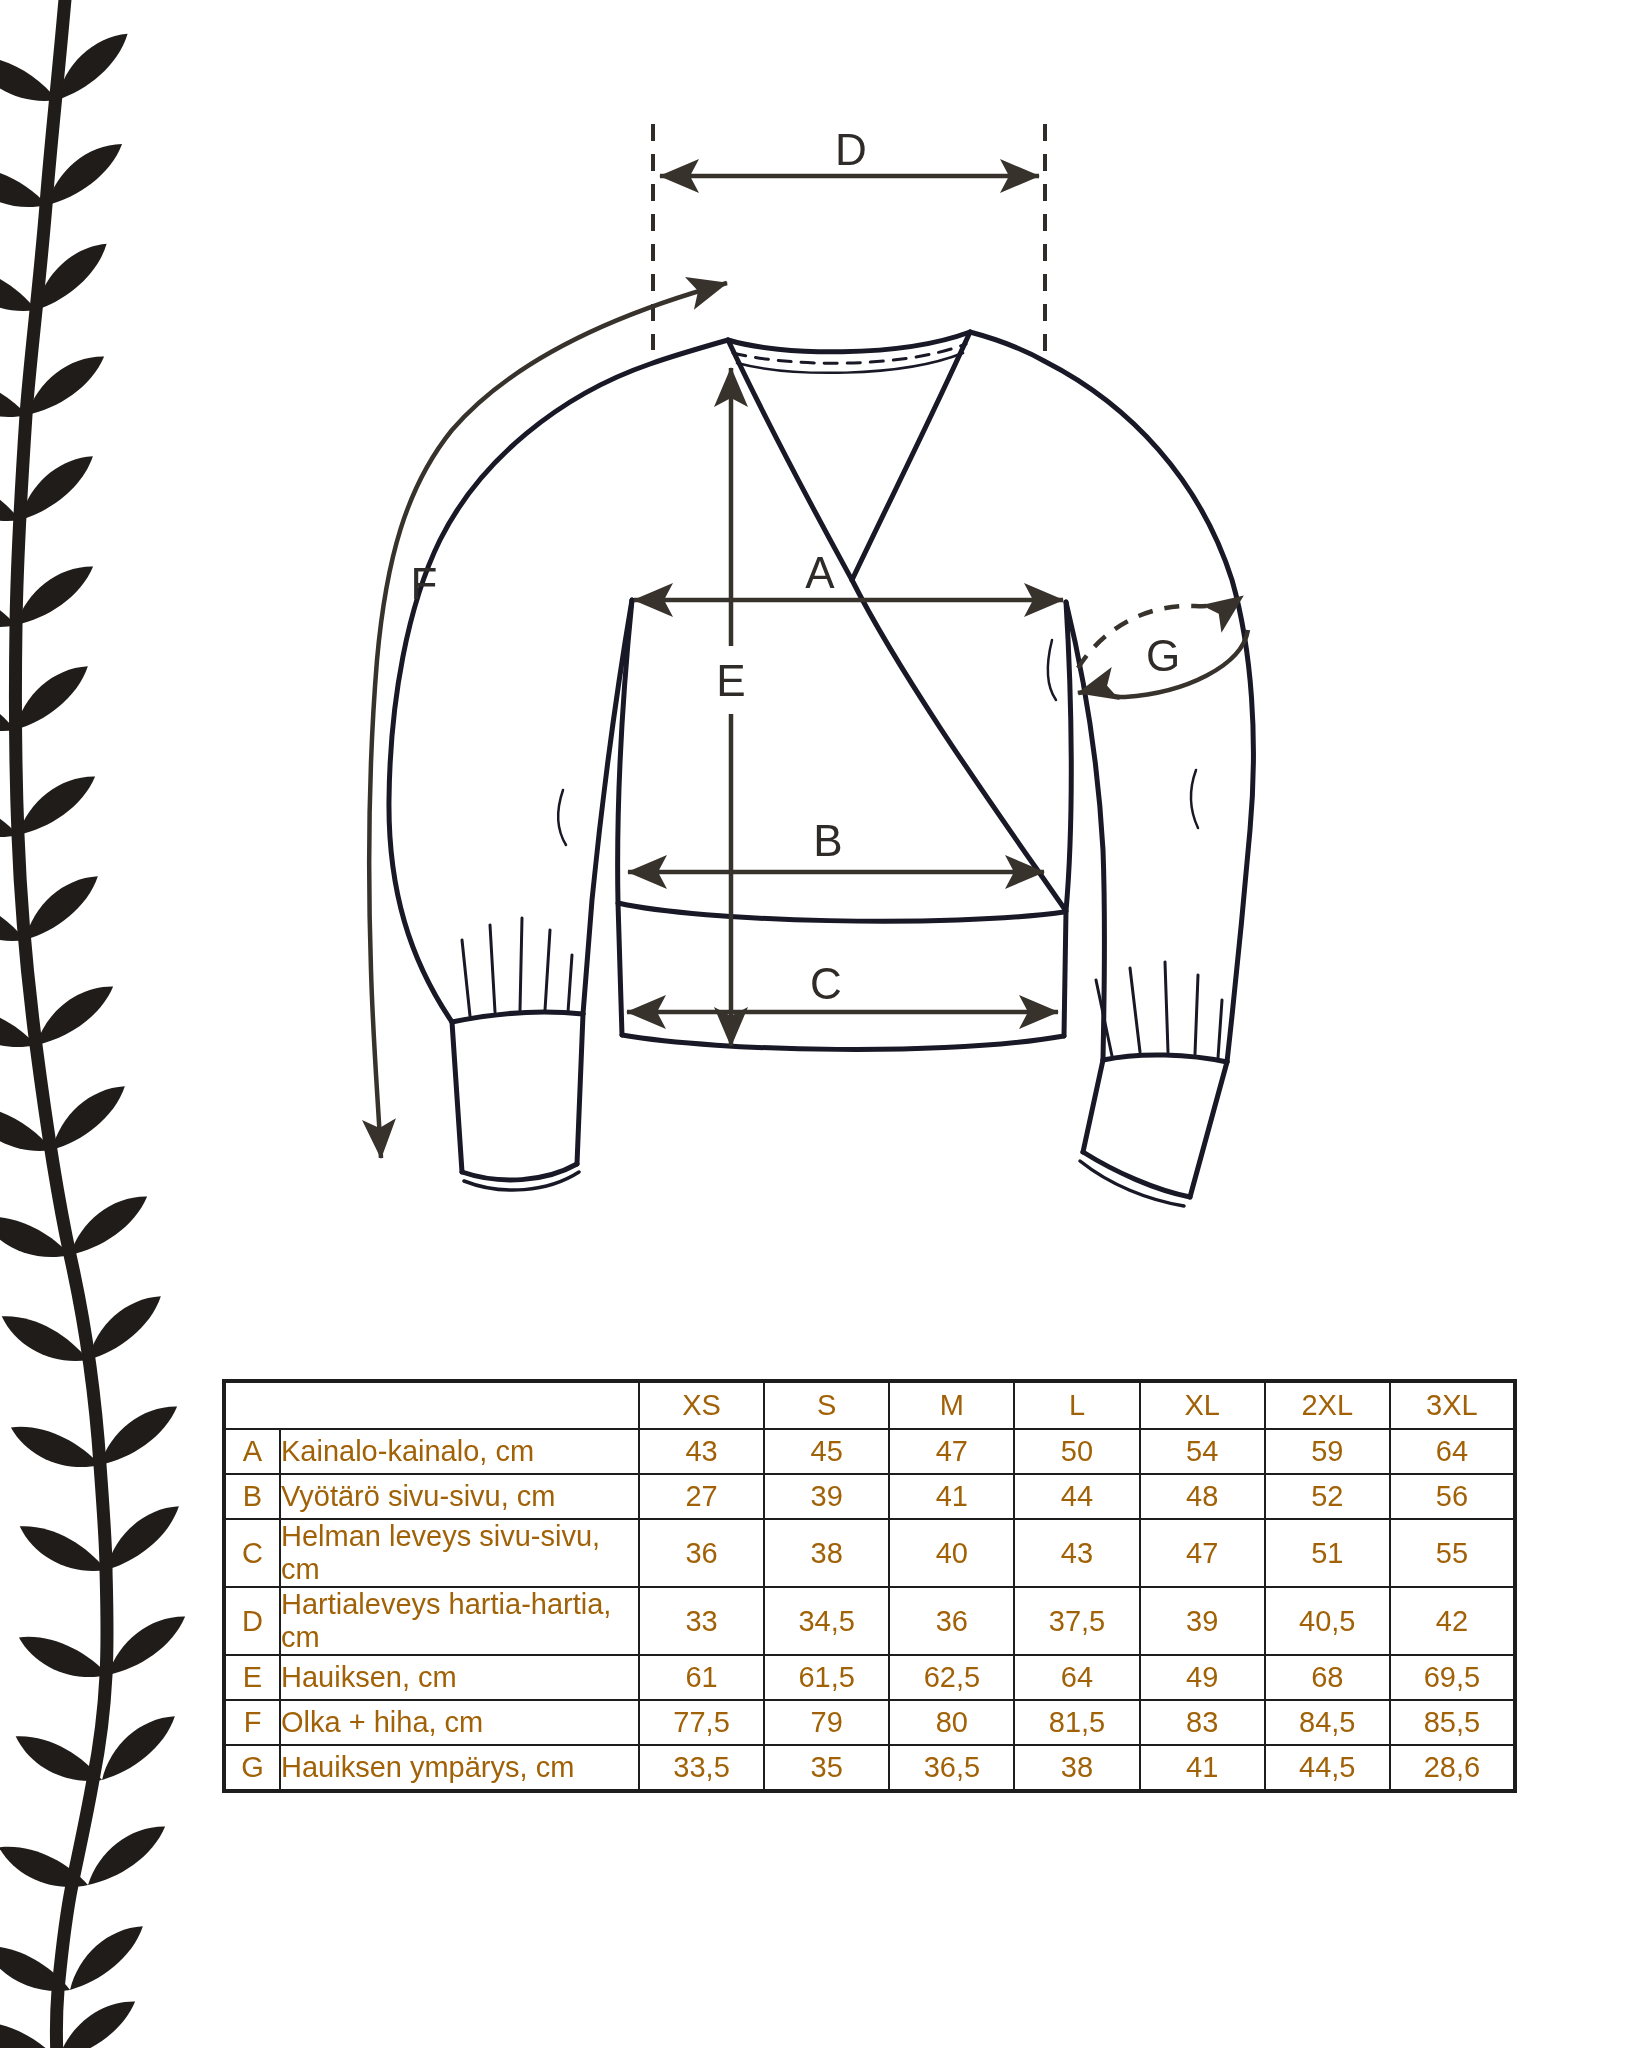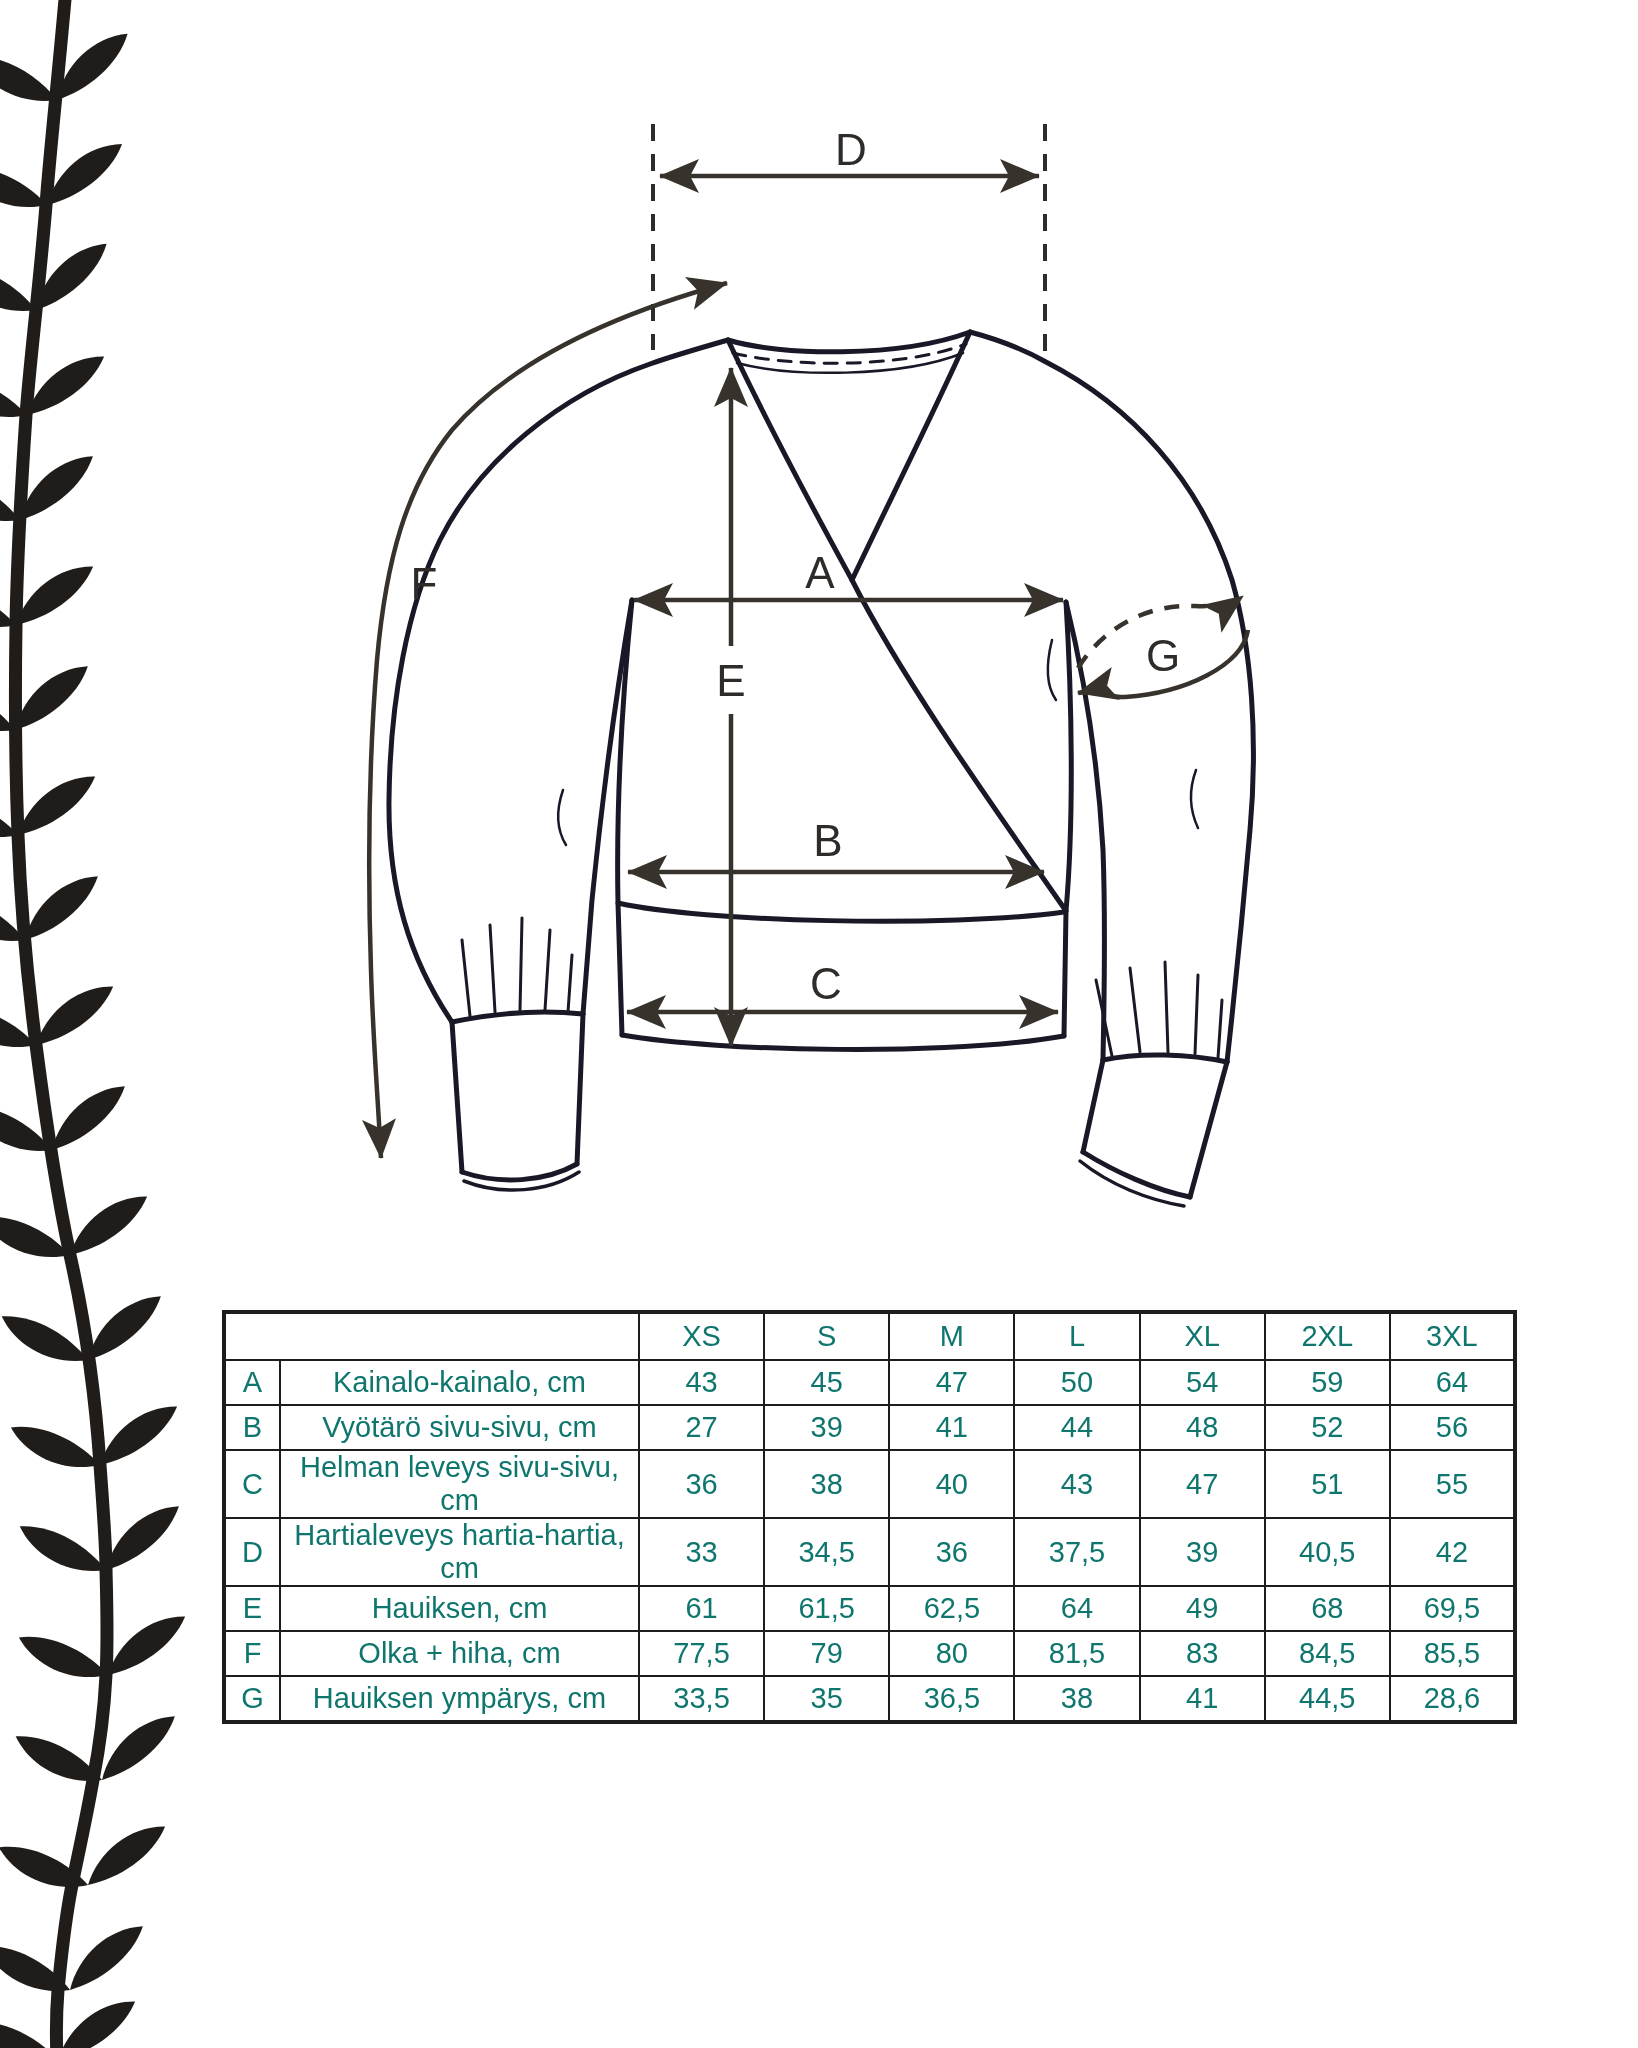--- a/index.html
+++ b/index.html
@@ -1,26 +1,26 @@
 <!DOCTYPE html>
 <html><head>
 <meta charset="utf-8">
 <style>
   html,body{margin:0;padding:0;background:#ffffff;}
   .page{position:relative;width:1638px;height:2048px;background:#ffffff;overflow:hidden;
         font-family:"Liberation Sans",sans-serif;}
   svg text{font-family:"Liberation Sans",sans-serif;}
-  .size-table{position:absolute;left:222px;top:1310px;width:1295px;
+  .size-table{position:absolute;left:222px;top:1379px;width:1295px;
               border-collapse:collapse;table-layout:fixed;
-              font-size:29px;color:#0f766e;background:#ffffff;
+              font-size:29px;color:#a16207;background:#ffffff;
               border:4px solid #1d1d1d;}
   .size-table td,.size-table th{border:2.5px solid #1d1d1d;height:43px;
               text-align:center;vertical-align:middle;font-weight:400;padding:0;}
   .size-table th{height:45px;}
-  .size-table .lab{text-align:center;margin-left:40px;}
+  .size-table .lab{text-align:left;margin-left:40px;}
   .c-letter{width:56px;}
   .c-label{width:359px;}
 </style>
 </head>
 <body>
 
 <div class="page">
 
   <svg width="1638" height="2048" viewBox="0 0 1638 2048" style="position:absolute;left:0;top:0;">
     <defs>

